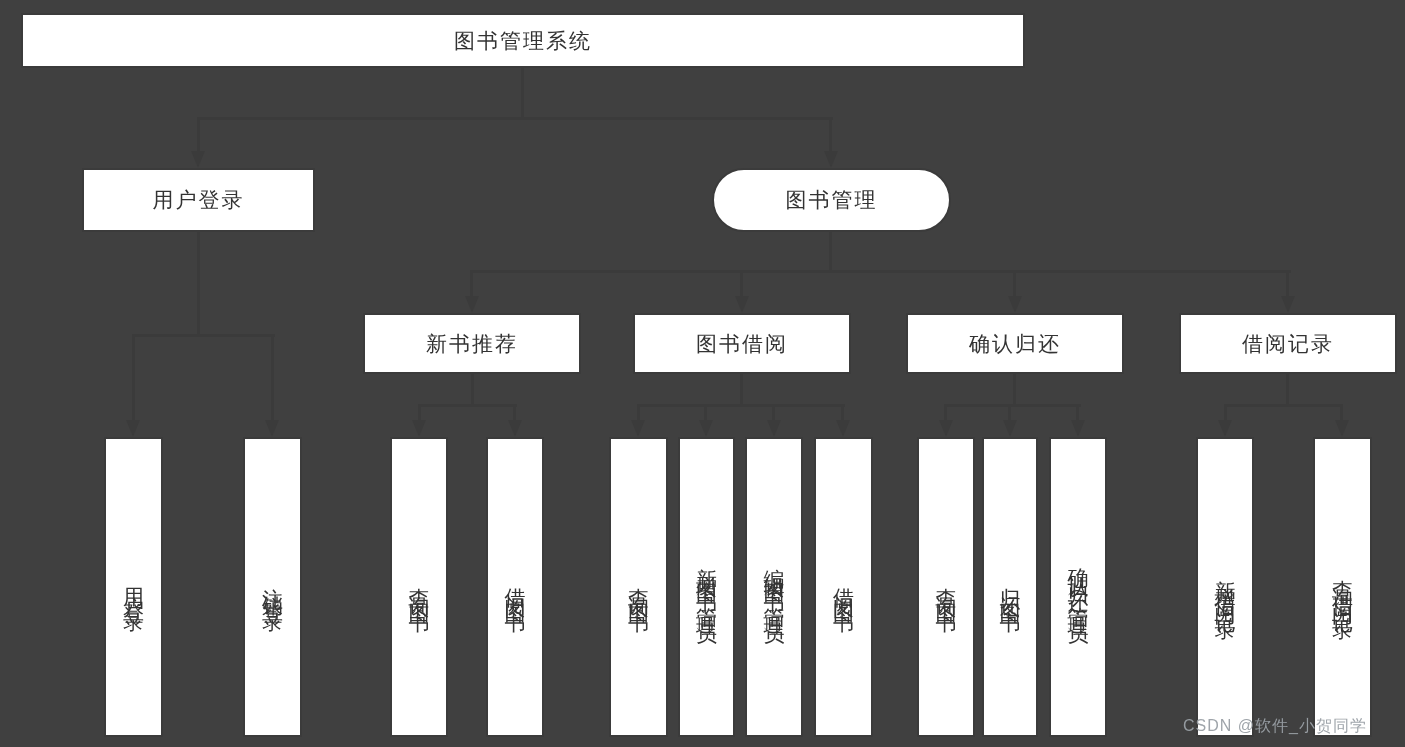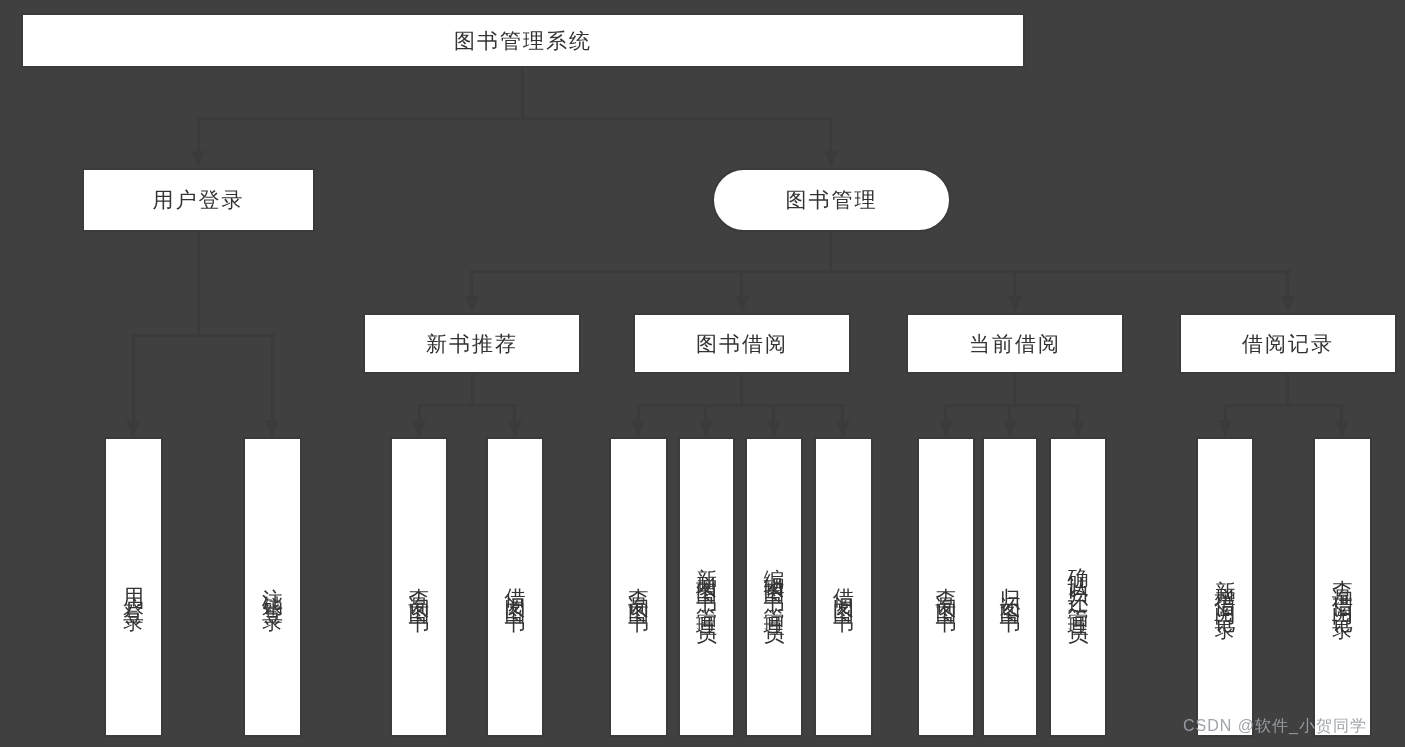--- a/index.html
+++ b/index.html
@@ -72,21 +72,21 @@
   <div class="line" style="left:1286px;top:270px;width:3px;height:29px;"></div>
   <div class="arrow" style="left:1281px;top:296px;"></div>
 
   <div class="hbox" style="left:363px;top:313px;width:218px;height:61px;">
     <span>新书推荐</span>
   </div>
   <div class="hbox" style="left:633px;top:313px;width:218px;height:61px;">
     <span>图书借阅</span>
   </div>
   <div class="hbox" style="left:906px;top:313px;width:218px;height:61px;">
-    <span>当前借阅</span>
+    <span>确认归还</span>
   </div>
   <div class="hbox" style="left:1179px;top:313px;width:218px;height:61px;">
     <span>借阅记录</span>
   </div>
 
   <div class="line" style="left:471px;top:374px;width:3px;height:33px;"></div>
   <div class="line" style="left:418px;top:404px;width:99px;height:3px;"></div>
   <div class="line" style="left:418px;top:404px;width:3px;height:20px;"></div>
   <div class="arrow" style="left:412px;top:420px;"></div>
   <div class="line" style="left:513px;top:404px;width:3px;height:20px;"></div>

